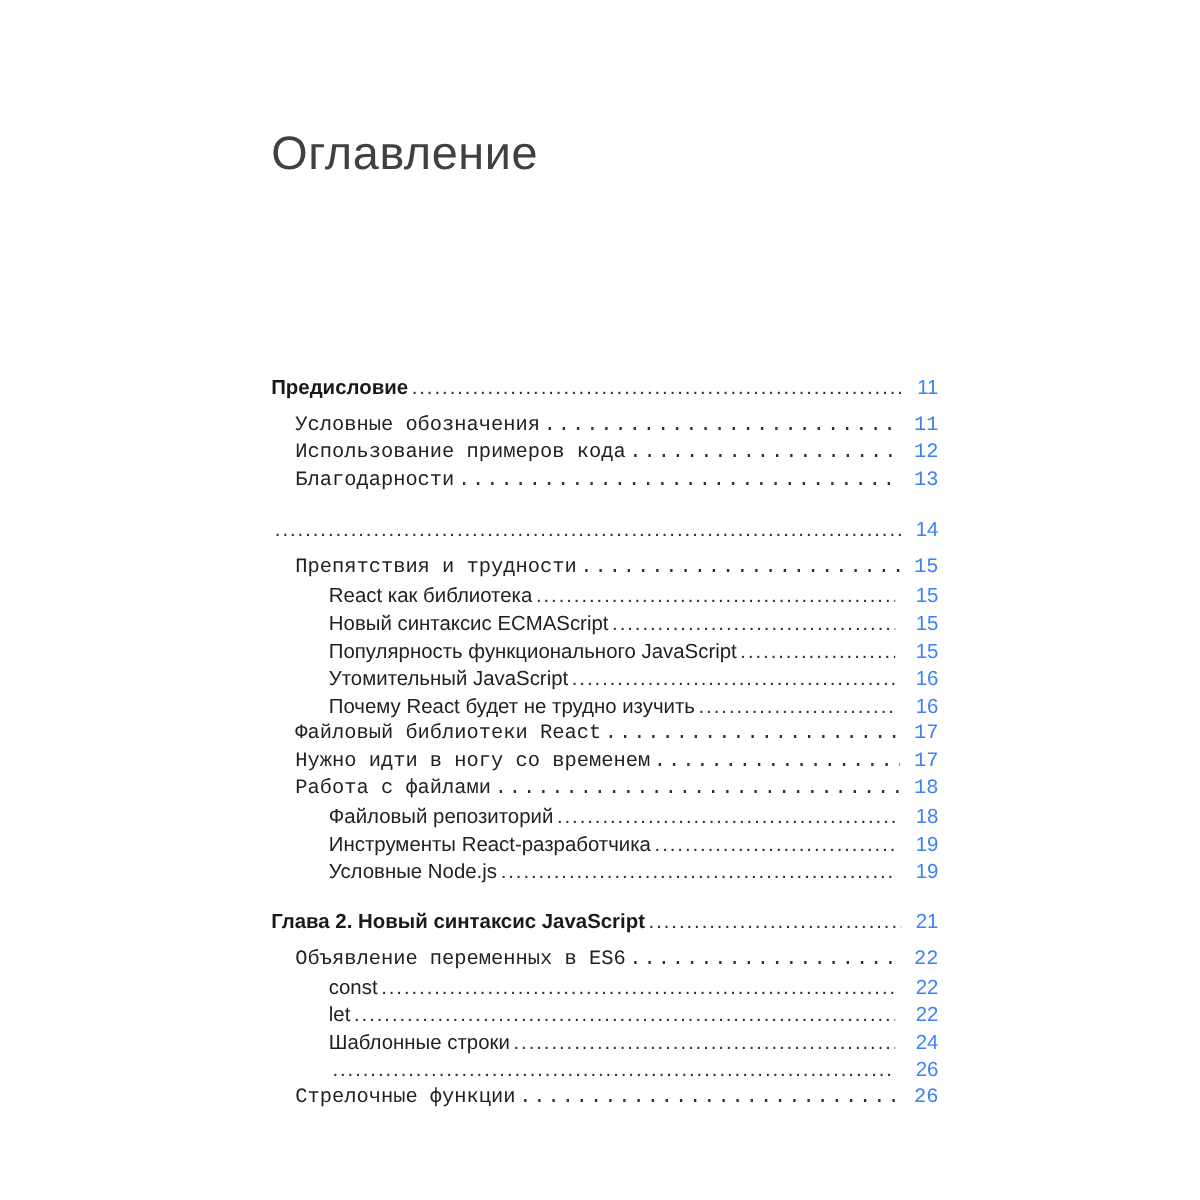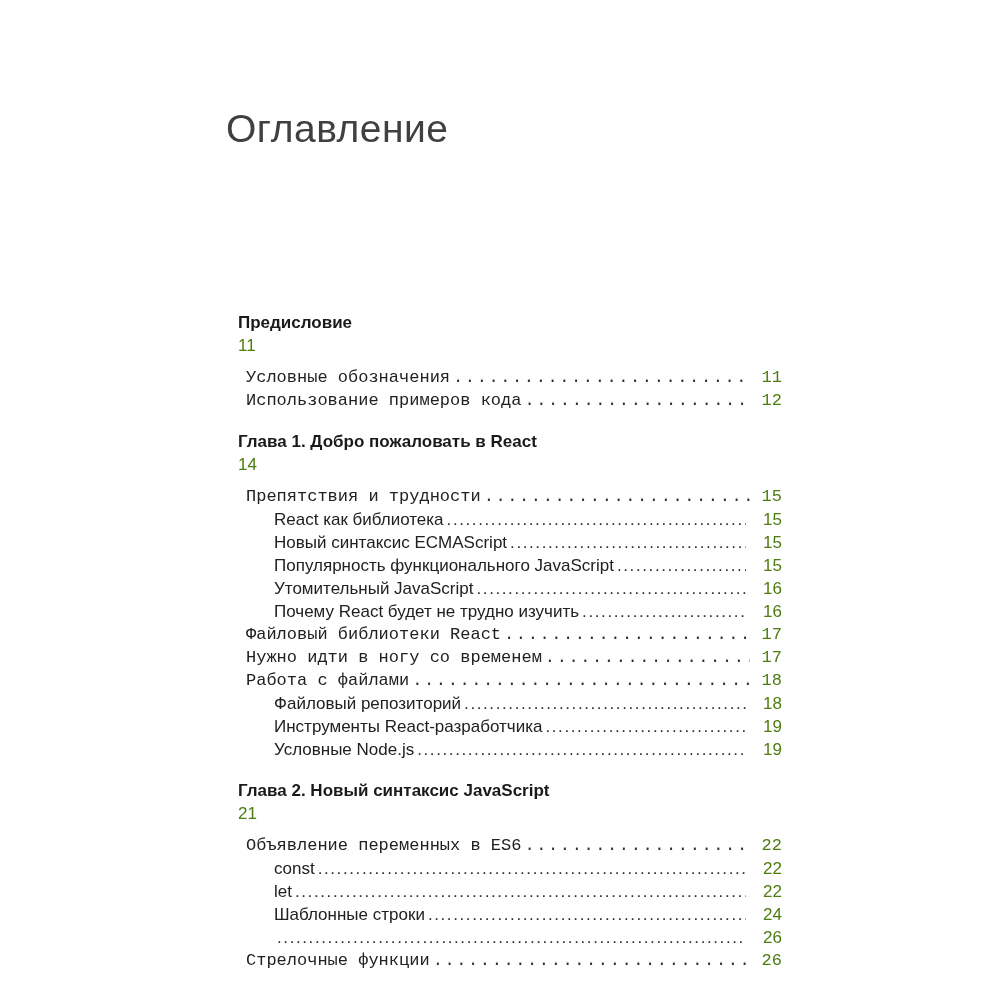--- a/index.html
+++ b/index.html
@@ -46,27 +46,26 @@
     white-space: nowrap;
     margin-left: 3px;
     color: #2e2e2e;
   }
   .toc-row .leader::after {
     content: "......................................................................................................................................................................";
     letter-spacing: 1.6px;
   }
   .toc-row .pageno {
     white-space: nowrap;
-    color: #4d7c0f;
+    color: #3b82f6;
     margin-left: 12px;
   }
   .toc-row.level-0 {
     margin-top: 18px;
     margin-bottom: 9px;
-    flex-direction: column;
   }
   .toc-row.level-0 .label {
     font-weight: 700;
     color: #1a1a1a;
   }
   .toc-row:first-child {
     margin-top: 0;
   }
   .toc-row.level-1 { padding-left: 20px; font-family: Liberation Mono, monospace; }
   .toc-row.level-2 { padding-left: 48px; }
@@ -86,22 +85,26 @@
       <div class="toc-row level-1">
         <span class="label">Условные обозначения</span>
         <span class="leader"></span>
         <span class="pageno">11</span>
       </div>
       <div class="toc-row level-1">
         <span class="label">Использование примеров кода</span>
         <span class="leader"></span>
         <span class="pageno">12</span>
       </div>
+      <div class="toc-row level-1">
+        <span class="label">Благодарности</span>
+        <span class="leader"></span>
+        <span class="pageno">13</span>
+      </div>
       <div class="toc-row level-0">
-        <span class="label">Глава 1. Добро пожаловать в React</span>
         <span class="leader"></span>
         <span class="pageno">14</span>
       </div>
       <div class="toc-row level-1">
         <span class="label">Препятствия и трудности</span>
         <span class="leader"></span>
         <span class="pageno">15</span>
       </div>
       <div class="toc-row level-2">
         <span class="label">React как библиотека</span>

